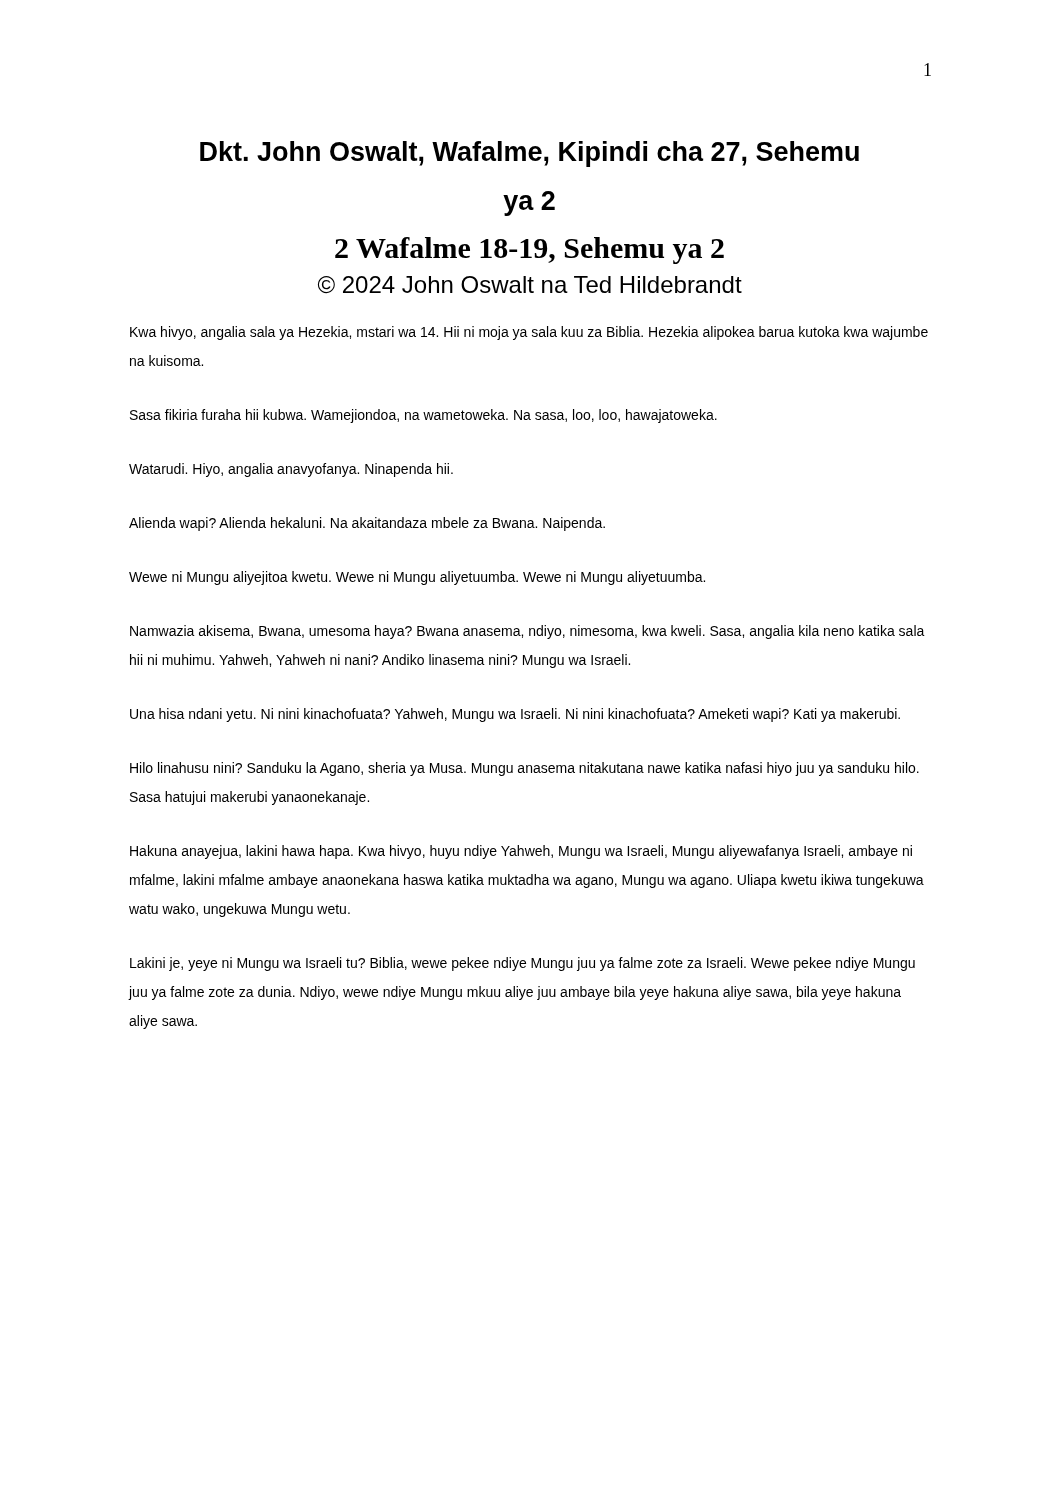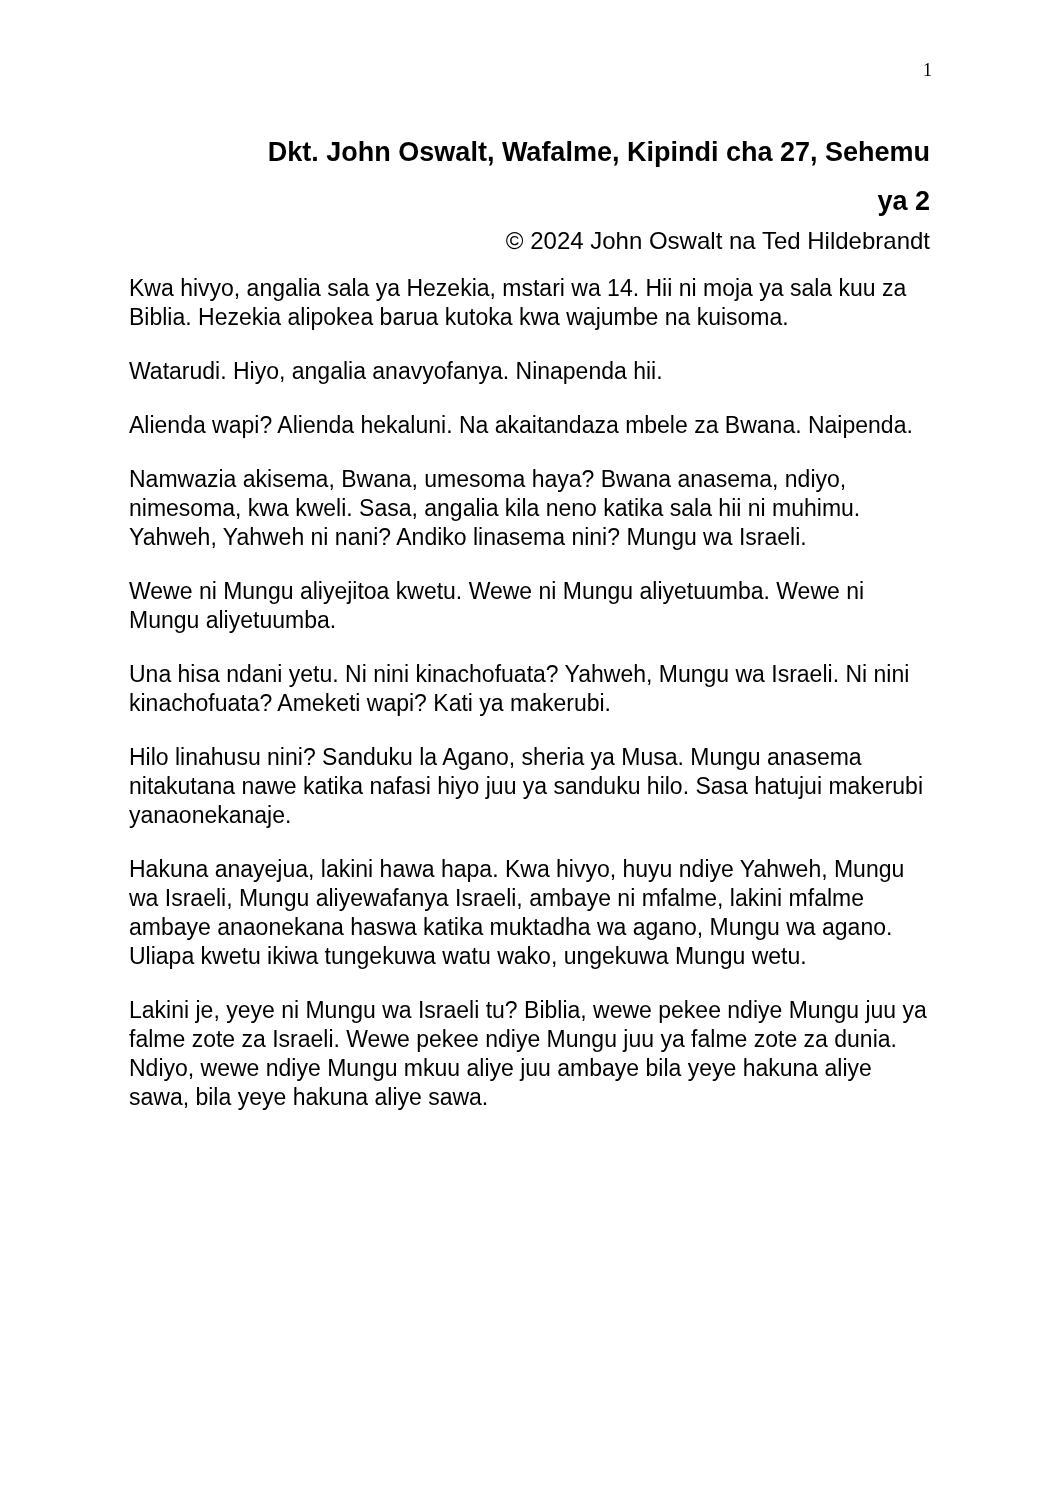--- a/index.html
+++ b/index.html
@@ -21,21 +21,21 @@
     top: 60px;
     right: 126px;
     font-family: "Liberation Serif", serif;
     font-size: 18px;
     line-height: 20px;
     color: #000000;
   }
   .doc-header {
     margin: 0 128px 16px 129px;
     padding-top: 128px;
-    text-align: right;
+    text-align: center;
   }
   .doc-title {
     font-family: "Liberation Sans", sans-serif;
     font-weight: bold;
     font-size: 27px;
     line-height: 49px;
     margin: 0;
   }
   .doc-title .title-line {
     display: block;
@@ -53,45 +53,47 @@
     font-size: 24px;
     line-height: 30px;
     margin: 0;
   }
   .doc-body {
     margin: 18px 128px 0 129px;
     text-align: left;
   }
   .doc-body p {
     font-family: "Liberation Sans", sans-serif;
-    font-size: 23px;
+    font-size: 14px;
     line-height: 29px;
     margin: 0 0 25px 0;
   }
 </style>
 </head>
 <body>
 
 <div class="page">
 
   <div class="page-number">1</div>
 
   <header class="doc-header">
     <h1 class="doc-title">
       <span class="title-line">Dkt. John Oswalt, Wafalme, Kipindi cha 27, Sehemu</span>
       <span class="title-line">ya 2</span>
     </h1>
+    <h2 class="doc-subtitle">2 Wafalme 18-19, Sehemu ya 2</h2>
     <div class="doc-copyright">© 2024 John Oswalt na Ted Hildebrandt</div>
   </header>
 
   <main class="doc-body">
     <p>Kwa hivyo, angalia sala ya Hezekia, mstari wa 14. Hii ni moja ya sala kuu za Biblia. Hezekia alipokea barua kutoka kwa wajumbe na kuisoma.</p>
+    <p>Sasa fikiria furaha hii kubwa. Wamejiondoa, na wametoweka. Na sasa, loo, loo, hawajatoweka.</p>
     <p>Watarudi. Hiyo, angalia anavyofanya. Ninapenda hii.</p>
     <p>Alienda wapi? Alienda hekaluni. Na akaitandaza mbele za Bwana. Naipenda.</p>
+    <p>Wewe ni Mungu aliyejitoa kwetu. Wewe ni Mungu aliyetuumba. Wewe ni Mungu aliyetuumba.</p>
     <p>Namwazia akisema, Bwana, umesoma haya? Bwana anasema, ndiyo, nimesoma, kwa kweli. Sasa, angalia kila neno katika sala hii ni muhimu. Yahweh, Yahweh ni nani? Andiko linasema nini? Mungu wa Israeli.</p>
-    <p>Wewe ni Mungu aliyejitoa kwetu. Wewe ni Mungu aliyetuumba. Wewe ni Mungu aliyetuumba.</p>
     <p>Una hisa ndani yetu. Ni nini kinachofuata? Yahweh, Mungu wa Israeli. Ni nini kinachofuata? Ameketi wapi? Kati ya makerubi.</p>
     <p>Hilo linahusu nini? Sanduku la Agano, sheria ya Musa. Mungu anasema nitakutana nawe katika nafasi hiyo juu ya sanduku hilo. Sasa hatujui makerubi yanaonekanaje.</p>
     <p>Hakuna anayejua, lakini hawa hapa. Kwa hivyo, huyu ndiye Yahweh, Mungu wa Israeli, Mungu aliyewafanya Israeli, ambaye ni mfalme, lakini mfalme ambaye anaonekana haswa katika muktadha wa agano, Mungu wa agano. Uliapa kwetu ikiwa tungekuwa watu wako, ungekuwa Mungu wetu.</p>
     <p>Lakini je, yeye ni Mungu wa Israeli tu? Biblia, wewe pekee ndiye Mungu juu ya falme zote za Israeli. Wewe pekee ndiye Mungu juu ya falme zote za dunia. Ndiyo, wewe ndiye Mungu mkuu aliye juu ambaye bila yeye hakuna aliye sawa, bila yeye hakuna aliye sawa.</p>
   </main>
 
 </div>
 
 </body></html>

